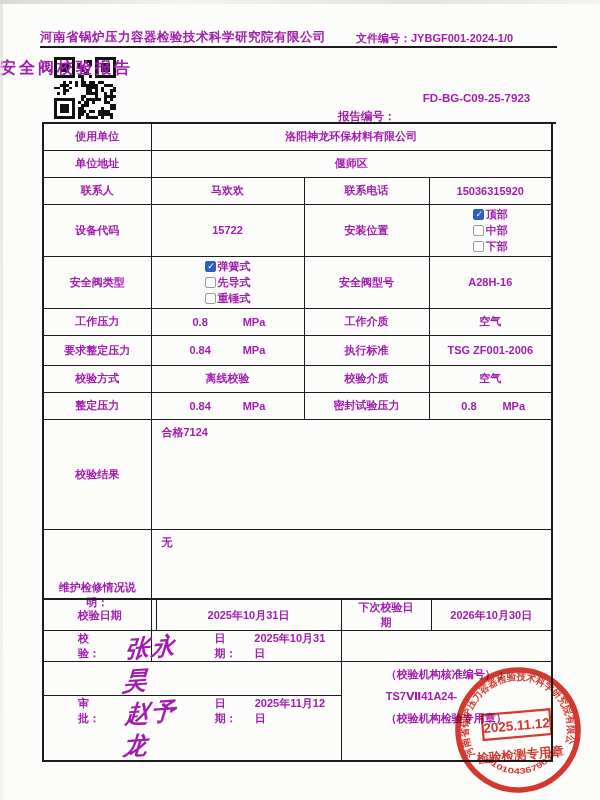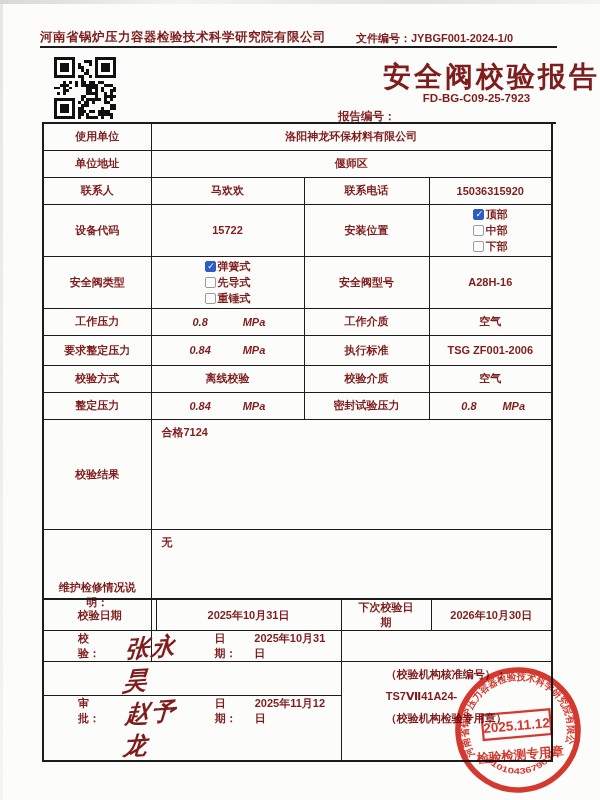--- a/index.html
+++ b/index.html
@@ -1,41 +1,41 @@
 <!DOCTYPE html>
 <html><head>
 <meta charset="utf-8">
 <style>
   html,body{margin:0;padding:0;background:#e9e9e6;}
   #page{position:relative;width:600px;height:800px;background:#fcfcfb;overflow:hidden;
-        font-family:"Liberation Sans","DejaVu Sans",sans-serif;color:#7f1d1d;}
+        font-family:"Liberation Sans","DejaVu Sans",sans-serif;color:#a21caf;}
   #page::before{content:"";position:absolute;left:0;top:0;width:100%;height:4px;
         background:linear-gradient(90deg,#c9c9c4,#efefec 30%,#d8d8d3 70%,#efefec);opacity:.7;}
   #page::after{content:"";position:absolute;left:0;top:0;width:3px;height:100%;
         background:linear-gradient(#d8d8d3,#efefec);opacity:.6;}
 
   
   .company{position:absolute;left:40px;top:29px;font-size:12.5px;font-weight:700;letter-spacing:.5px;}
   .docno{position:absolute;left:356px;top:31px;font-size:11px;font-weight:700;white-space:nowrap;}
   .headrule{position:absolute;left:40px;top:46px;width:517px;height:2px;background:#1c1c1c;}
   .qr{position:absolute;left:54px;top:57px;width:62px;height:62px;}
-  .title{position:absolute;left:0;top:58px;width:600px;text-align:right;
-         font-size:28px;font-weight:700;letter-spacing:3px;}
+  .title{position:absolute;left:0;top:58px;width:600px;text-align:left;
+         font-size:16px;font-weight:700;letter-spacing:3px;}
   .repno{position:absolute;left:338px;top:92px;font-size:11.5px;font-weight:700;display:flex;align-items:flex-end;justify-content:center;}
   .repno .val{display:inline-block;width:158px;border-bottom:2px solid #1a1a1a;
               text-align:center;padding-bottom:18px;margin-left:2px;}
 
   
   table{border-collapse:collapse;table-layout:fixed;position:absolute;left:42px;
         font-size:11px;font-weight:700;}
   #t-upper{top:122px;width:509px;border:2px solid #1c1c1c;border-bottom:none;}
   #t-lower{top:598px;width:509px;border:2px solid #1c1c1c;}
   td{border:1px solid #1c1c1c;text-align:center;vertical-align:middle;padding:0 12px;overflow:hidden;}
   .topleft{vertical-align:top;text-align:left;padding:5px 10px;}
-  .pv{display:flex;height:100%;align-items:center;font-style:italic;}
+  .pv{display:flex;height:100%;align-items:center;}
   .pv .v{width:60%;text-align:center;}
   .pv .u{width:40%;text-align:left;padding-left:6px;}
   .cbg{display:flex;align-items:center;justify-content:center;flex-wrap:wrap;row-gap:1px;column-gap:1px;padding:2px 3px;flex-direction:column;}
   .opt{display:flex;align-items:center;gap:2px;white-space:nowrap;}
   .cb{display:inline-block;width:11px;height:11px;border:1.5px solid #9a9a9a;border-radius:2px;
       background:#fff;box-sizing:border-box;}
   .cb.on{background:#2e5cc5;border-color:#2e5cc5;position:relative;}
   .cb.on::after{content:"✓";position:absolute;left:0;top:-1px;width:11px;text-align:center;
       color:#fff;font-size:9px;line-height:11px;font-weight:700;}
   .sig{text-align:left;padding-left:34px;}

